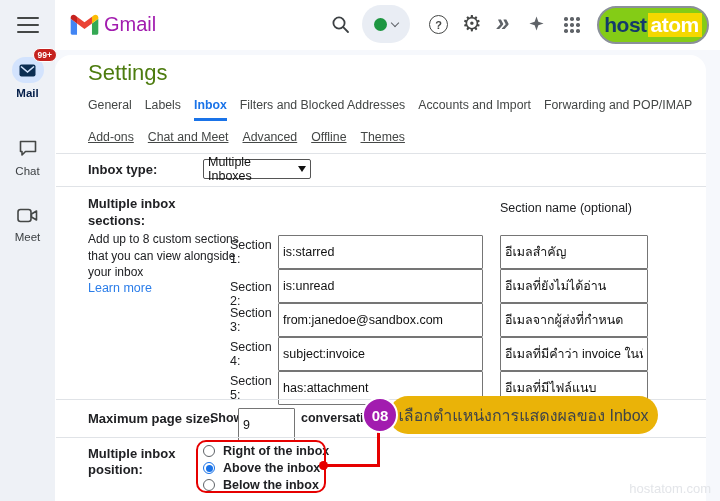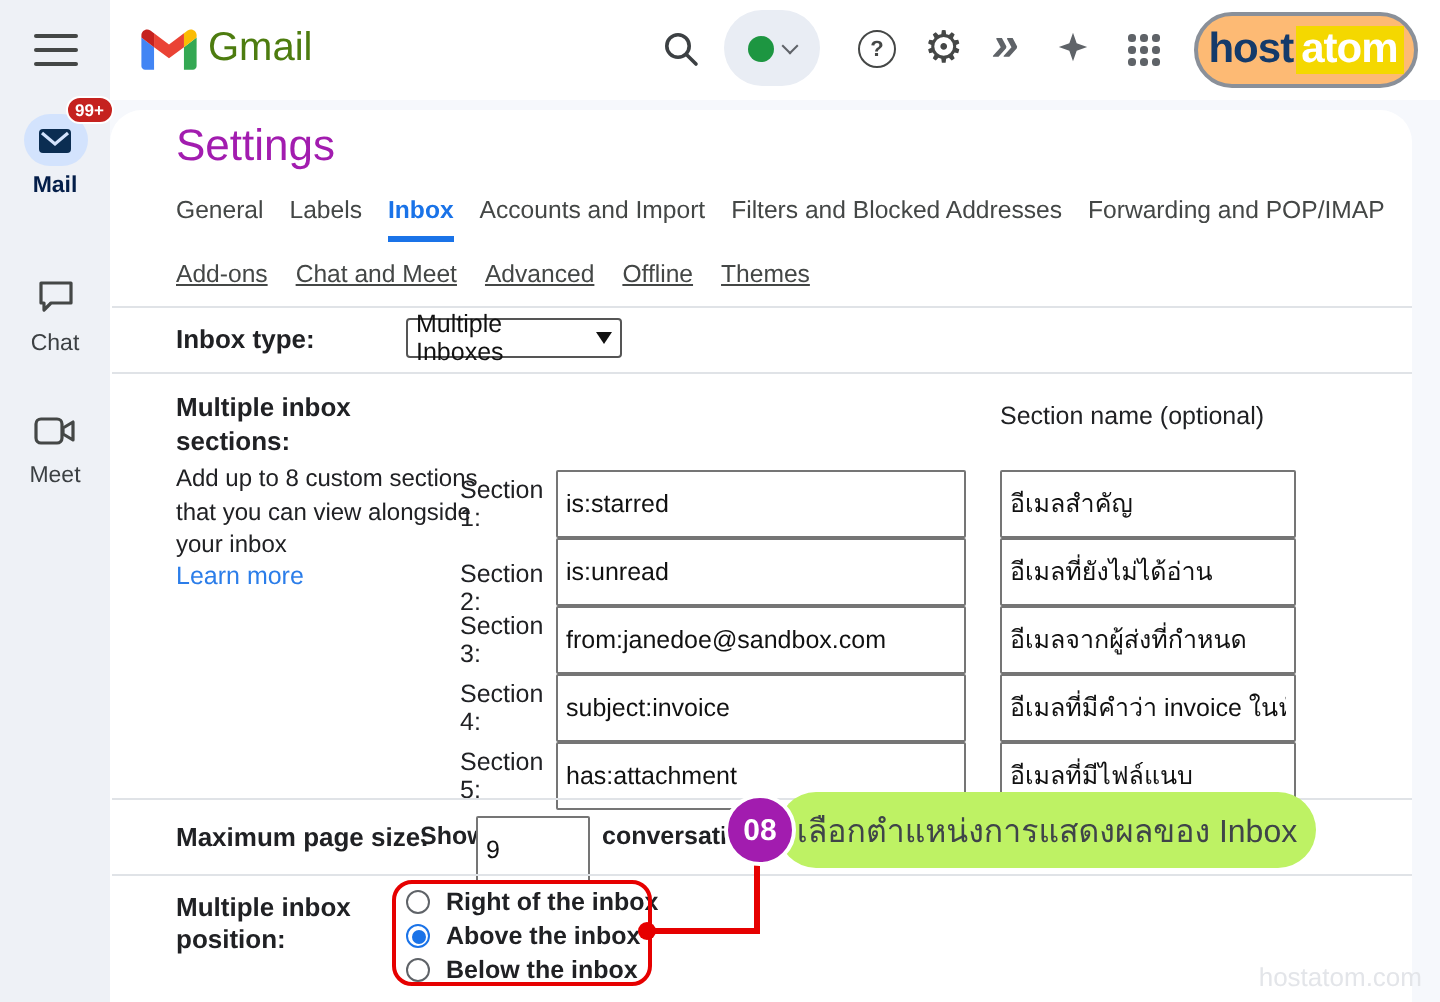--- a/index.html
+++ b/index.html
@@ -16,38 +16,38 @@
   .hamburger { left:17px; top:17px; width:22px; height:16px; cursor:pointer; }
   .hamburger span { display:block; height:2px; background:#444746; margin-bottom:5px; border-radius:1px; }
   .rail-item { position:absolute; left:0; width:55px; text-align:center; }
   .rail-label { font-size:11.5px; color:#3c4043; margin-top:4px; display:block; }
   .mail-pill { margin:0 auto; width:32px; height:26px; background:#d3e3fd; border-radius:13px; display:flex; align-items:center; justify-content:center; }
   .mail-label { color:#041e49; font-weight:bold; }
   .badge99 { position:absolute; left:21px; top:-9px; background:#c5221f; color:#fff; font-size:8.5px; font-weight:bold; padding:1.5px 4px; border-radius:8px; border:1.5px solid #fff; line-height:1; }
 
   
   .gmail-logo { left:70px; top:13px; }
-  .app-name { left:104px; top:13px; font-size:20px; color:#4d7c0f; }
+  .app-name { left:104px; top:13px; font-size:20px; color:#a21caf; }
   .hdr-ic { position:absolute; display:flex; align-items:center; justify-content:center; cursor:pointer; color:#454746; }
   .avatar-pill { left:362px; top:5px; width:48px; height:38px; border-radius:19px; background:#e9edf4; }
   .green-dot { width:13px; height:13px; border-radius:50%; background:#1d9641; margin-right:5px; }
   .chev-down { width:6px; height:6px; border-right:1.6px solid #5f6368; border-bottom:1.6px solid #5f6368; transform:rotate(45deg); margin-top:-3px; }
   .help-circle { left:429px; top:15px; width:19px; height:19px; border:1.7px solid #454746; border-radius:50%; font-size:11px; font-weight:bold; }
   .gear { left:462px; top:11px; font-size:22px; }
   .dbl-chev { left:496px; top:9px; font-size:24px; font-weight:bold; color:#5f6368; font-style:italic; }
   .sparkle { left:528px; top:15px; }
   .grid-dots { left:564px; top:17px; width:16px; height:16px; }
   .grid-dots i { display:block; width:3.5px; height:3.5px; border-radius:50%; background:#5f6368;
     box-shadow:6px 0 0 #5f6368,12px 0 0 #5f6368,0 6px 0 #5f6368,6px 6px 0 #5f6368,12px 6px 0 #5f6368,0 12px 0 #5f6368,6px 12px 0 #5f6368,12px 12px 0 #5f6368; }
-  .hostatom { left:597px; top:6px; width:112px; height:38px; background:#fdba74; border:2px solid #8a9099; border-radius:19px; display:flex; align-items:center; justify-content:center; font-weight:bold; font-size:21px; letter-spacing:-0.5px; }
+  .hostatom { left:597px; top:6px; width:112px; height:38px; background:#84cc16; border:2px solid #8a9099; border-radius:19px; display:flex; align-items:center; justify-content:center; font-weight:bold; font-size:21px; letter-spacing:-0.5px; }
   .hostatom .host { color:#143a6a; }
   .hostatom .atom { background:#f4d800; color:#fff; padding:0 3px; margin-left:1px; }
 
   
-  .page-title { left:88px; top:60px; font-size:22px; color:#a21caf; }
+  .page-title { left:88px; top:60px; font-size:22px; color:#4d7c0f; }
   .tabs { position:absolute; display:flex; font-size:12.3px; color:#444746; }
   .tabs-r1 { left:88px; top:98px; gap:13px; }
   .tabs-r2 { left:88px; top:130px; gap:14px;text-decoration:underline; }
   .tab { cursor:pointer; padding-bottom:6px; white-space:nowrap; }
   .tab.active { color:#1a73e8; font-weight:bold; border-bottom:3px solid #1a73e8; }
   .divider { position:absolute; left:56px; width:650px; height:1px; background:#e0e3e7; }
   .lbl { position:absolute; font-size:13px; font-weight:bold; color:#202124; }
   .txt { position:absolute; font-size:12.5px; color:#202124; }
   .select-box { left:203px; top:159px; width:108px; height:20px; border:1px solid #555; border-radius:2px; background:#fff; display:flex; align-items:center; font-size:12.5px; color:#111; padding:0 4px; cursor:pointer; }
   .select-box .arr { margin-left:auto; width:0; height:0; border-left:4.5px solid transparent; border-right:4.5px solid transparent; border-top:6px solid #111; }
@@ -64,21 +64,21 @@
   .radio.sel { border-color:#1a73e8; }
   .radio.sel::after { content:""; position:absolute; left:2px; top:2px; width:7px; height:7px; border-radius:50%; background:#1a73e8; }
   .radio-lbl { font-size:12.5px; font-weight:bold; color:#202124; }
 
   
   .red-box { left:196px; top:440px; width:130px; height:53px; border:2.5px solid #e60000; border-radius:10px; pointer-events:none; }
   .conn-dot { left:319px; top:461px; width:9px; height:9px; border-radius:50%; background:#e60000; }
   .conn-h { left:326px; top:464px; width:53px; height:3px; background:#e60000; }
   .conn-v { left:377px; top:430px; width:3px; height:37px; background:#e60000; }
   .step-badge { left:362px; top:397px; width:36px; height:36px; border-radius:50%; background:#a21caf; border:2px solid #fff; color:#fff; font-size:15px; font-weight:bold; display:flex; align-items:center; justify-content:center; z-index:5; }
-  .callout { left:389px; top:396px; width:269px; height:38px; background:#bef264; border-radius:19px; display:flex; align-items:center; justify-content:center; font-size:16px; color:#3f4449; z-index:4; }
+  .callout { left:389px; top:396px; width:269px; height:38px; background:#eab308; border-radius:19px; display:flex; align-items:center; justify-content:center; font-size:16px; color:#3f4449; z-index:4; }
 
   .watermark { right:9px; top:481px; font-size:13px; color:#e3e5e9; }
 </style>
 </head>
 <body>
 
 <div id="stage">
   <div class="abs app-bg"></div>
   <div class="abs card"></div>
 
@@ -152,22 +152,22 @@
     <span class="host">host</span>
       <span class="atom">atom</span>
   </div>
 
   <div class="abs page-title">Settings</div>
 
   <div class="tabs tabs-r1">
     <span class="tab">General</span>
     <span class="tab">Labels</span>
     <span class="tab active">Inbox</span>
+    <span class="tab">Filters and Blocked Addresses</span>
     <span class="tab">Accounts and Import</span>
-    <span class="tab">Filters and Blocked Addresses</span>
     <span class="tab">Forwarding and POP/IMAP</span>
   </div>
   <div class="tabs tabs-r2">
     <span class="tab">Add-ons</span>
     <span class="tab">Chat and Meet</span>
     <span class="tab">Advanced</span>
     <span class="tab">Offline</span>
     <span class="tab">Themes</span>
   </div>
 

